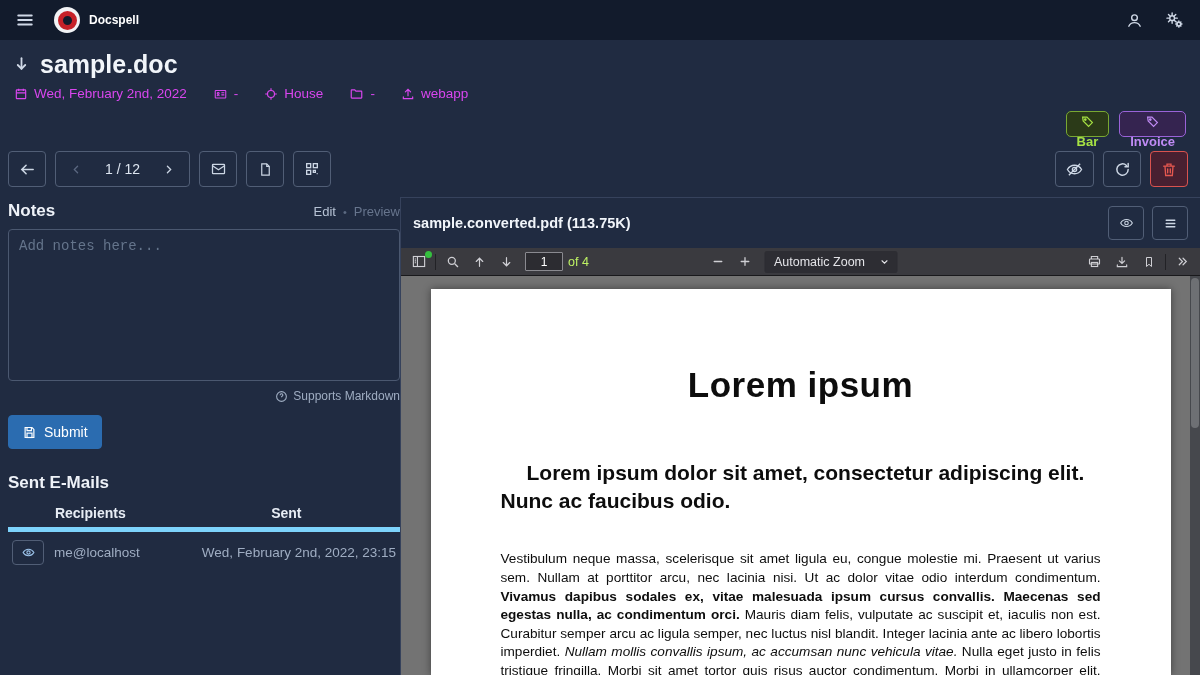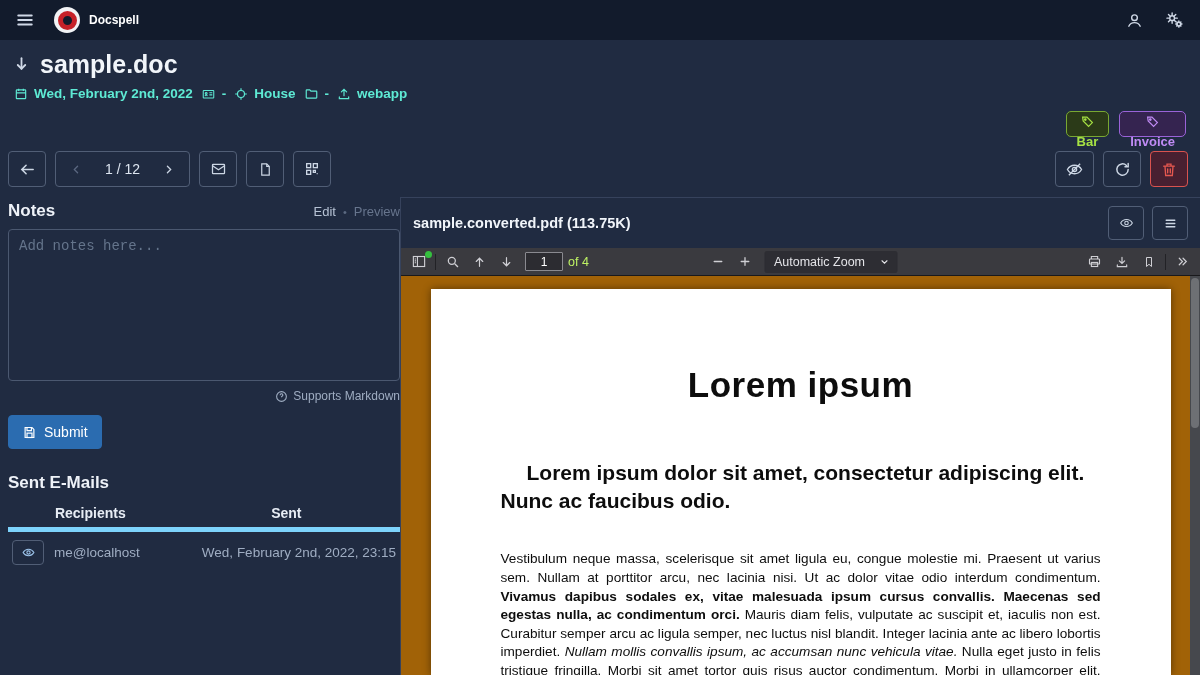--- a/index.html
+++ b/index.html
@@ -17,21 +17,21 @@
   .icon-btn { background:none; border:none; color:#cfd8e6; cursor:pointer; display:flex; align-items:center; justify-content:center; padding:6px; }
   .brand { display:flex; align-items:center; gap:9px; cursor:pointer; }
   .logo { width:26px; height:26px; border-radius:50%; background:#f2f3f5; display:flex; align-items:center; justify-content:center; }
   .logo-ring { width:19px; height:19px; border-radius:50%; border:5px solid #c62128; background:#121b2c; }
   .brand-name { font-weight:bold; font-size:12px; color:#ffffff; }
   .topbar-right { margin-left:auto; display:flex; align-items:center; gap:10px; }
 
   
   .doc-header { padding:10px 14px 0 14px; flex:0 0 auto; }
   .doc-title { display:flex; align-items:center; gap:8px; font-size:25px; font-weight:bold; color:#f1f5fa; }
-  .meta-row { display:flex; align-items:center; gap:0; margin-top:7px; font-size:13.5px; color:#5eead4;font-weight:bold; }
+  .meta-row { display:flex; align-items:center; gap:18px; margin-top:7px; font-size:13.5px; color:#d946ef; }
   .meta-item { display:flex; align-items:center; gap:6px; margin-right:8px; }
   .tags-row { display:flex; justify-content:flex-end; gap:10px; margin-top:10px; padding-right:0; height:26px; }
   .tag { display:flex; align-items:center; gap:6px; font-size:13px; font-weight:bold; padding:3px 10px; border-radius:5px; cursor:pointer;flex-direction:column; }
   .tag-green { color:#a6e243; border:1px solid #7fb a; }
   .tag-green { color:#a6e243; border:1px solid #79a832; background:#2b3a18; }
   .tag-purple { color:#c08bf5; border:1px solid #9a63d8; background:#352450; }
 
   
   .toolbar { display:flex; align-items:center; justify-content:space-between; padding:0 12px 0 8px; margin:14px 0 10px 0; flex:0 0 auto; }
   .toolbar-left, .toolbar-right { display:flex; align-items:center; gap:9px; }
@@ -79,21 +79,21 @@
   .pbtn { width:27px; height:24px; display:flex; align-items:center; justify-content:center; background:transparent; border:none; color:#cfcfd4; cursor:pointer; position:relative; }
   .pdf-divider { width:1px; height:16px; background:#222226; margin:0 3px; }
   .presence-dot { position:absolute; top:1px; right:0px; width:7px; height:7px; border-radius:50%; background:#35c13f; }
   .page-num-input { width:38px; height:19px; background:#2c2c31; border:1px solid #8a8a90; color:#ffffff; font-size:12px; text-align:center; margin:0 5px; border-radius:1px; font-family:"Liberation Sans", sans-serif; }
   .of-label { color:#bef264; margin-right:4px; }
   .pdf-center { position:absolute; left:50%; transform:translateX(-50%); display:flex; align-items:center; }
   .zoom-select { display:flex; align-items:center; gap:14px; background:#2d2d33; border:1px solid #2d2d33; color:#e4e4e8; padding:3px 7px 3px 9px; border-radius:2px; margin-left:6px; cursor:pointer; font-size:12.5px; }
   .pdf-right { margin-left:auto; display:flex; align-items:center; }
 
   
-  .pdf-area { flex:1; background:#a16207; overflow:hidden; display:flex; justify-content:center; position:relative; min-height:0; }
+  .pdf-area { flex:1; background:#737373; overflow:hidden; display:flex; justify-content:center; position:relative; min-height:0; }
   .pdf-scrollbar { position:absolute; right:0; top:0; bottom:0; width:10px; background:#46484d; }
   .pdf-thumb { position:absolute; right:1px; top:2px; width:8px; height:150px; background:#6e7074; border-radius:4px; }
   .pdf-page { width:740px; margin-top:13px; background:#ffffff; color:#0d0d0d; padding:0 70px; box-shadow:0 0 8px rgba(0,0,0,0.45); }
   .doc-main-title { text-align:center; font-size:35px; font-weight:bold; margin-top:76px; letter-spacing:0.5px; }
   .doc-heading { font-size:21px; font-weight:bold; margin-top:54px; line-height:1.32; text-indent:26px; }
   .doc-body { margin-top:36px; font-size:13.6px; line-height:1.37; text-align:justify; }
   .seg-normal { font-weight:normal; }
   .seg-bold { font-weight:bold; }
   .seg-italic { font-style:italic; }
 </style>

